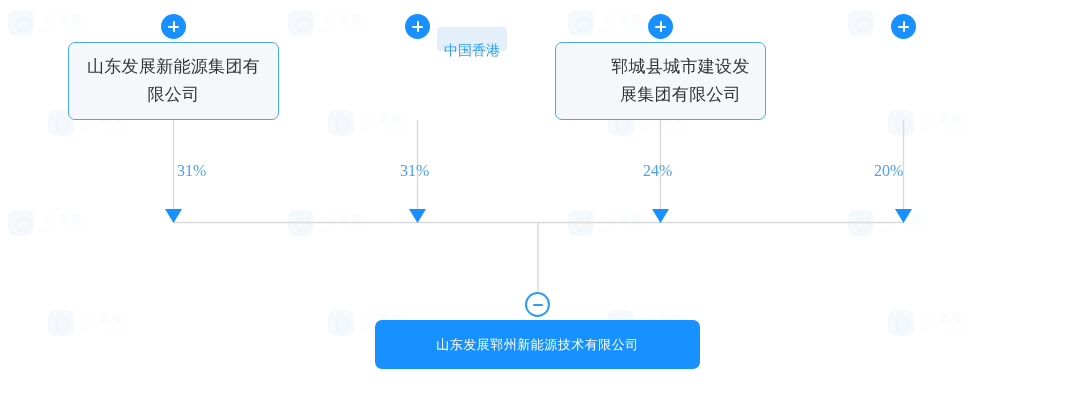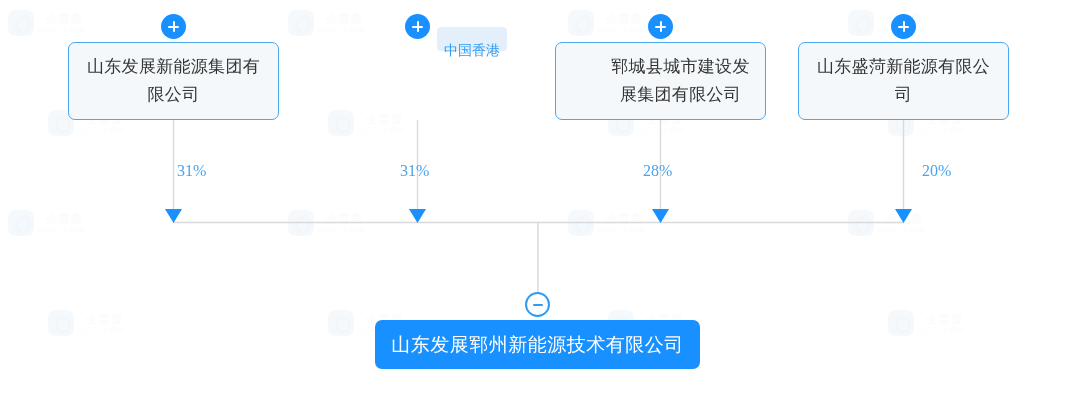--- a/index.html
+++ b/index.html
@@ -172,21 +172,21 @@
     position: absolute;
     box-sizing: border-box;
     background: #1890ff;
     border-radius: 7px;
     display: flex;
     align-items: center;
     justify-content: center;
     z-index: 3;
   }
   .node-root .node-text {
-    font-size: 19px;
+    font-size: 13px;
     color: #ffffff;
     text-align: center;
     letter-spacing: 0.5px;
     white-space: nowrap;
   }
 </style>
 </head>
 <body>
 
 <div id="stage">
@@ -310,30 +310,27 @@
   <div class="region-tag" style="left:437px; top:27px;">中国香港</div>
   <div class="pct" style="left:400px; top:162px;">31%</div>
 
   <div class="expand-btn" style="left:648px; top:14px;">
     <span class="glyph-h"></span>
     <span class="glyph-v"></span>
   </div>
   <div class="node-parent" style="left:555px; top:42px;padding-left:40px;">
     <span class="node-text">郓城县城市建设发展集团有限公司</span>
   </div>
-  <div class="pct" style="left:643px; top:162px;">28%</div>
+  <div class="pct" style="left:643px; top:162px;">24%</div>
 
   <div class="expand-btn" style="left:891px; top:14px;">
     <span class="glyph-h"></span>
     <span class="glyph-v"></span>
   </div>
-  <div class="node-parent" style="left:798px; top:42px;">
-    <span class="node-text">山东盛菏新能源有限公司</span>
-  </div>
-  <div class="pct" style="left:922px; top:162px;">20%</div>
+  <div class="pct" style="left:874px; top:162px;">20%</div>
 
   <div class="collapse-btn" style="left:525px; top:292px;">
     <span class="glyph-h"></span>
   </div>
   <div class="node-root" style="left:375px; top:320px; width:325px; height:49px;">
     <span class="node-text">山东发展郓州新能源技术有限公司</span>
   </div>
 
 </div>
 

